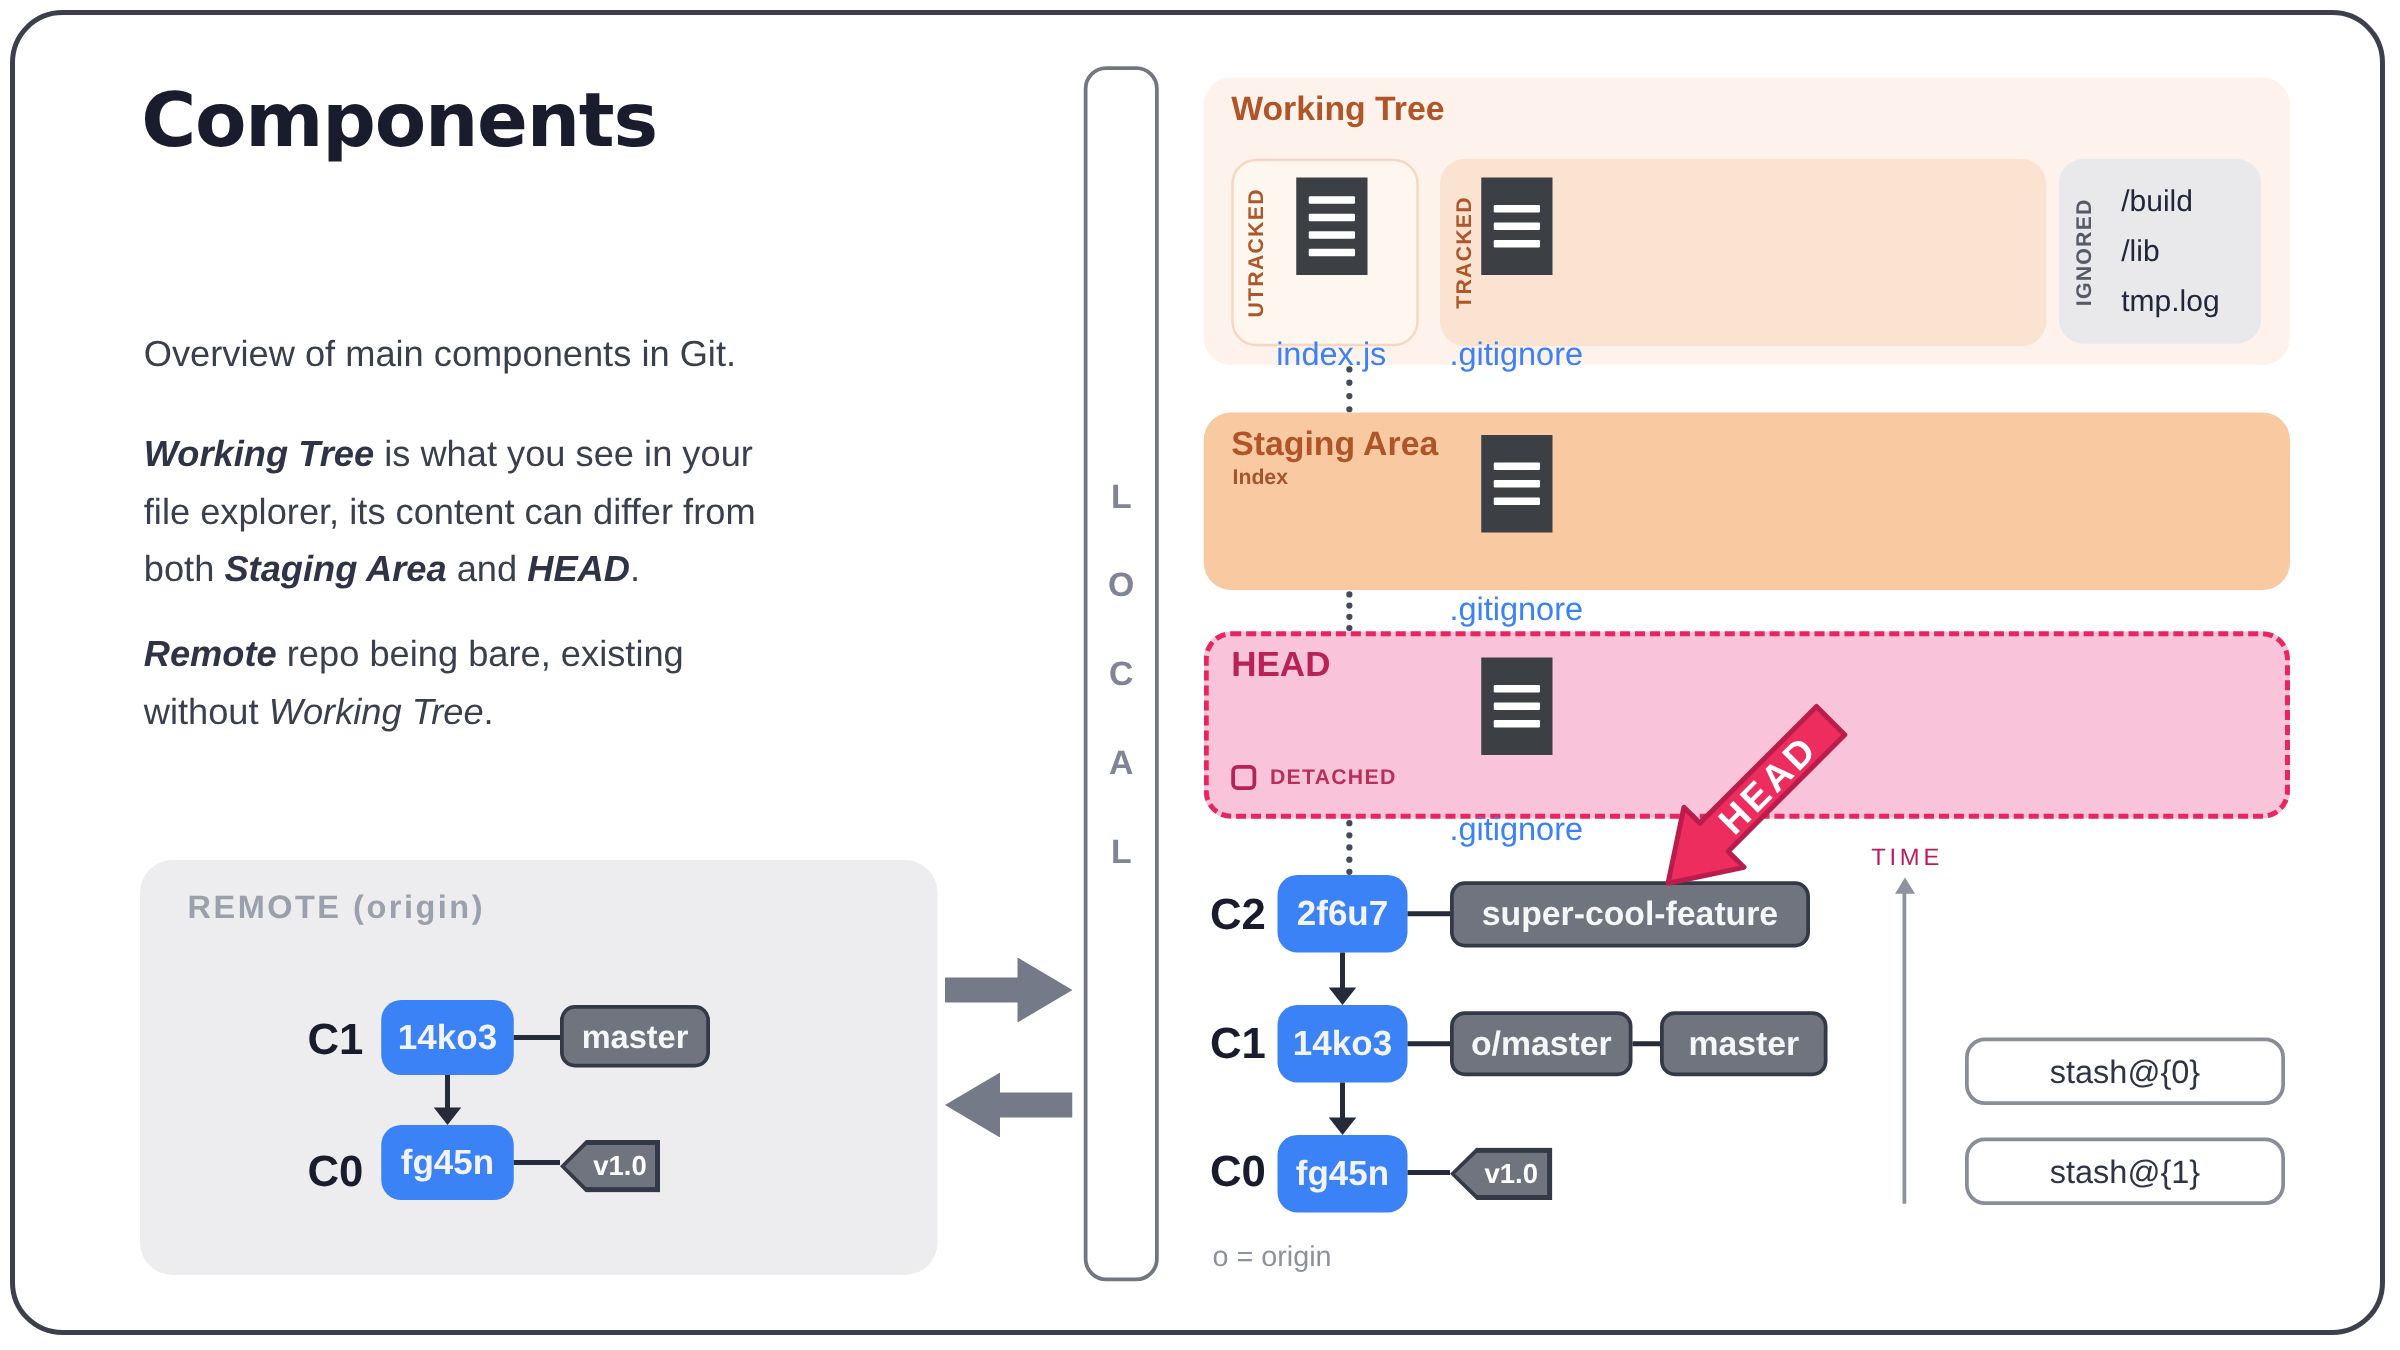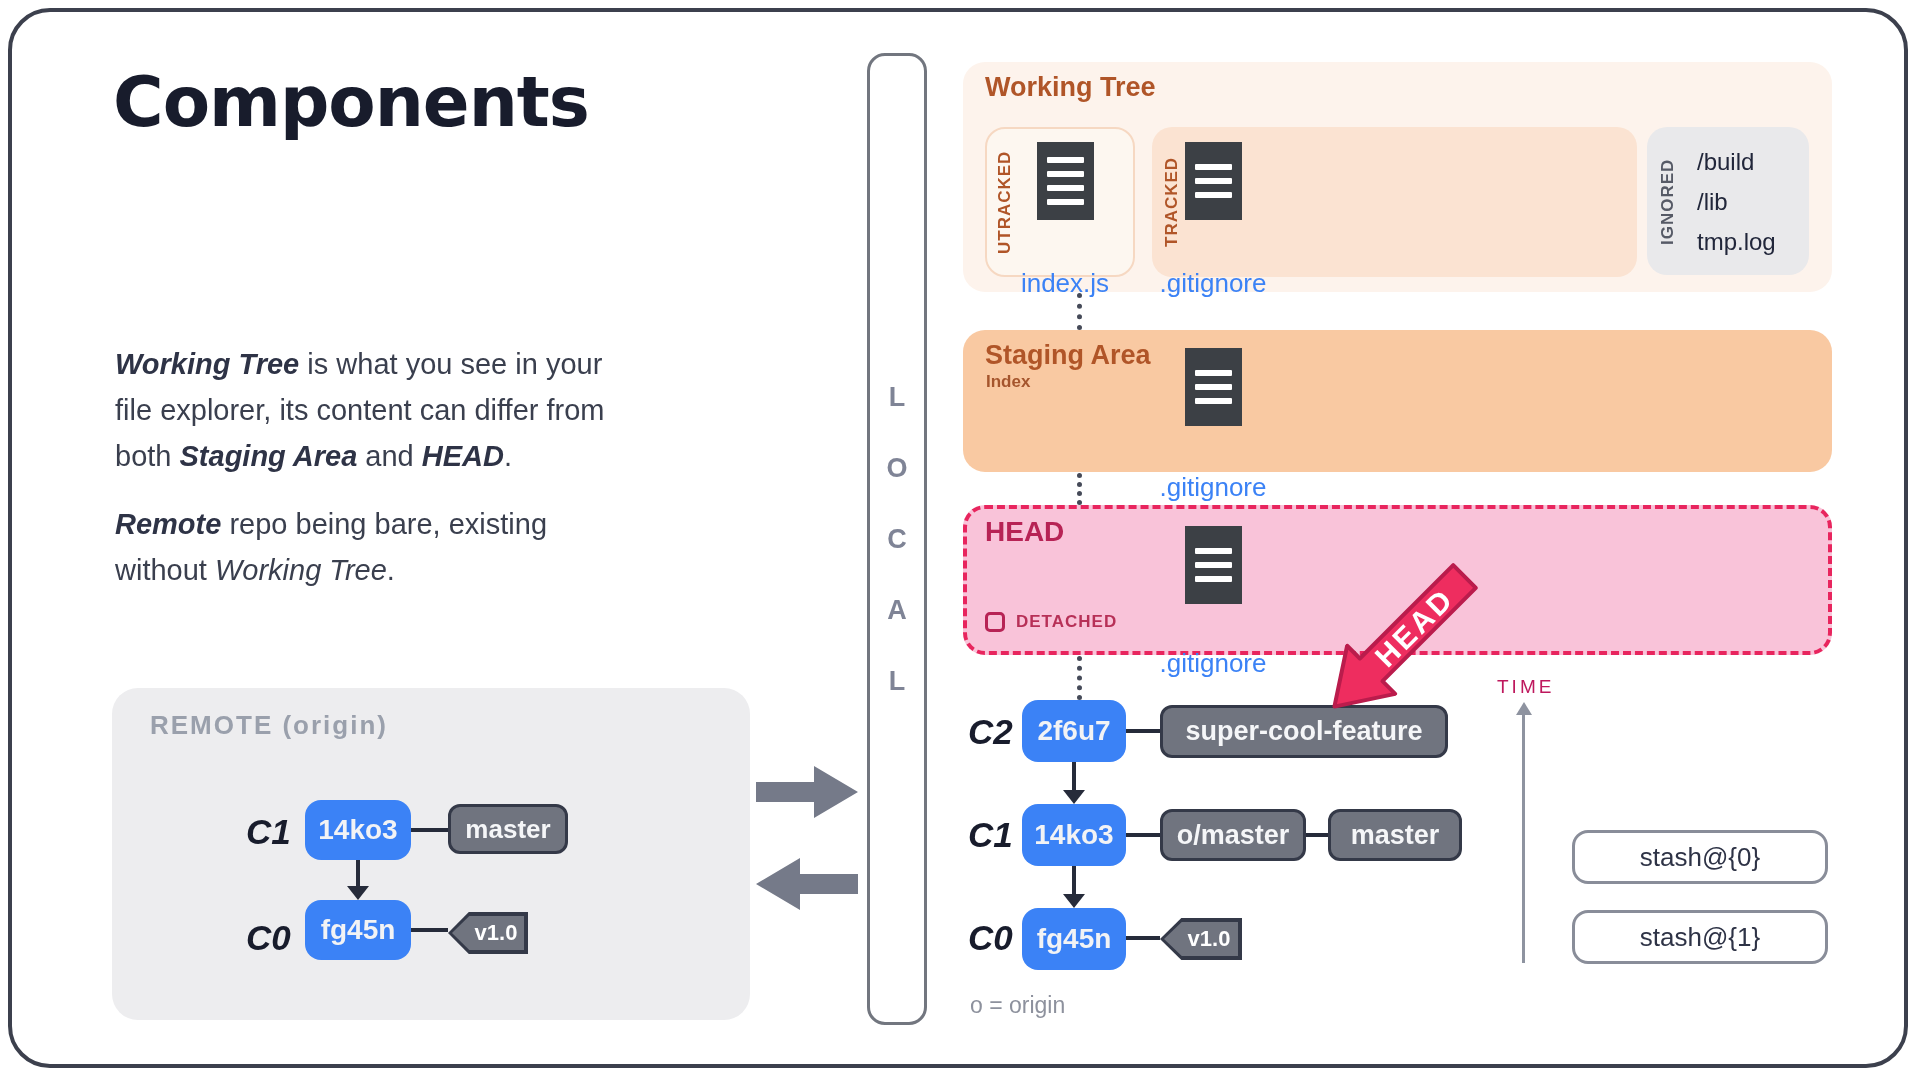--- a/index.html
+++ b/index.html
@@ -4,33 +4,33 @@
 <style>
   html,body{margin:0;padding:0;background:#ffffff;}
   .canvas{position:relative;width:1920px;height:1080px;overflow:hidden;
           font-family:"Liberation Sans",sans-serif;color:#3a3f4e;}
   .frame{position:absolute;left:8px;top:8px;width:1900px;height:1060px;
          border:4px solid #3c404d;border-radius:42px;background:#fff;box-sizing:border-box;}
 
   
   .main-title{position:absolute;left:113px;top:62px;margin:0;
               font-family:"DejaVu Sans",sans-serif;font-weight:800;
-              font-size:69px;letter-spacing:-1px;color:#181c2c;text-align:center;}
+              font-size:60px;letter-spacing:-1px;color:#181c2c;text-align:center;}
   .para{position:absolute;left:115px;width:512px;font-size:29px;line-height:46px;color:#3a3f4e;}
   .bi{font-weight:bold;font-style:italic;color:#2e3346;}
   .it{font-style:italic;}
 
   
   .remote-panel{position:absolute;left:112px;top:688px;width:638px;height:332px;
                 background:#ededef;border-radius:26px;}
   .remote-title{position:absolute;left:150px;top:710px;font-size:26px;font-weight:bold;
                 letter-spacing:2px;color:#9aa0ac;}
 
   
-  .c-label{position:absolute;font-size:35px;font-weight:bold;color:#181c2c;font-style:italic;}
+  .c-label{position:absolute;font-size:35px;font-weight:bold;color:#181c2c;}
   .node{position:absolute;background:#3b82f6;border-radius:16px;color:#f2f3f5;
         font-size:28px;display:flex;align-items:center;justify-content:center;font-weight:bold;}
   .refbox{position:absolute;background:#70747f;border:3px solid #343948;border-radius:12px;
           color:#f5f6f8;font-size:27px;font-weight:bold;box-sizing:border-box;
           display:flex;align-items:center;justify-content:center;}
   .hline{position:absolute;height:4px;background:#262b3a;}
   .varrow{position:absolute;width:4px;background:#262b3a;}
   .varrow::after{content:"";position:absolute;bottom:-13px;left:50%;transform:translateX(-50%);
                  width:0;height:0;border:11px solid transparent;border-bottom:0;
                  border-top:14px solid #262b3a;}
@@ -104,20 +104,23 @@
   .footer a{color:#9aa0ac;text-decoration:underline;}
 </style>
 </head>
 <body>
 
 <div class="canvas">
   <div class="frame"></div>
 
   <h1 class="main-title">Components</h1>
 
+  <p class="para" style="top:232px;">
+    <span>Overview of main components in Git.</span>
+  </p>
 
   <p class="para" style="top:312px;"><span class="bi">Working Tree</span><span> is what you see in your file explorer, its content can differ from both </span><span class="bi">Staging Area</span><span> and </span><span class="bi">HEAD</span><span>.</span></p>
 
   <p class="para" style="top:472px;"><span class="bi">Remote</span><span> repo being bare, existing without </span><span class="it">Working Tree</span><span>.</span></p>
 
   <div class="remote-panel"></div>
   <div class="remote-title">REMOTE (origin)</div>
 
   <div class="c-label" style="left:246px;top:812px;">C1</div>
   <div class="node" style="left:305px;top:800px;width:106px;height:60px;">14ko3</div>

